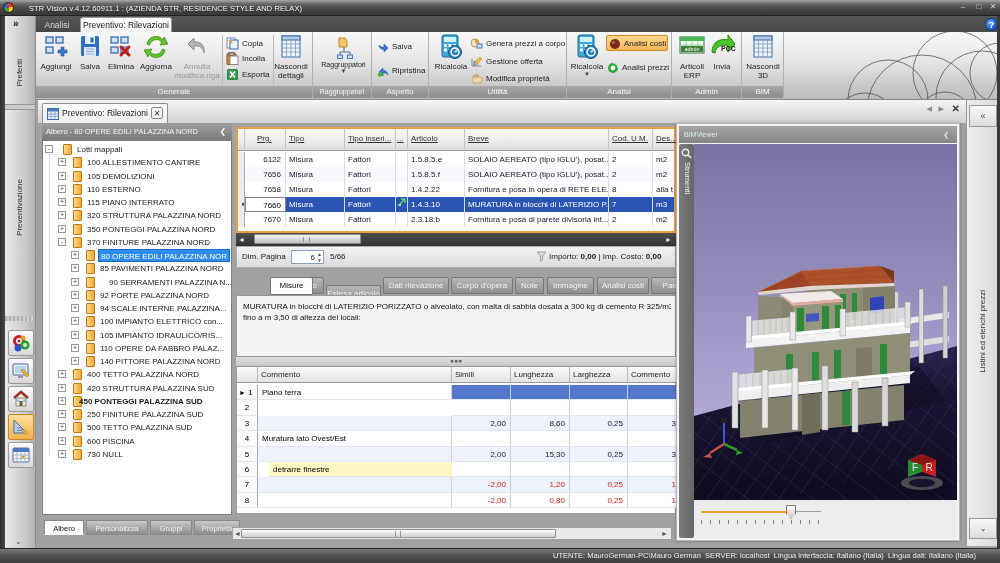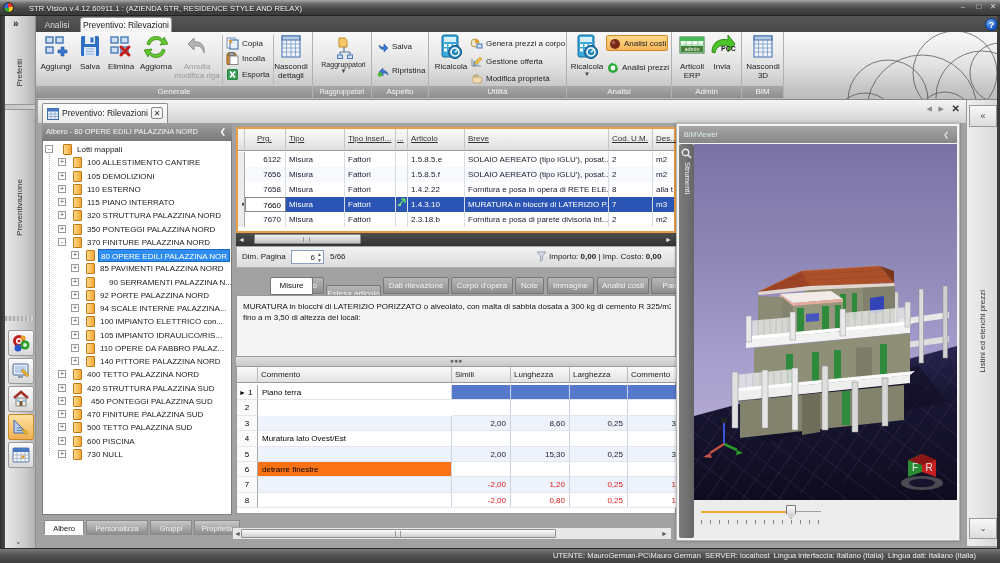--- a/index.html
+++ b/index.html
@@ -468,24 +468,24 @@
     <div class="tfold" style="left:43px;top:214.0px;"></div>
     <div class="titem" style="left:57px;top:213.0px;">140 PITTORE PALAZZINA NORD</div>
     <div class="texp" style="left:15px;top:228.2px;">+</div>
     <div class="tfold" style="left:30px;top:227.2px;"></div>
     <div class="titem" style="left:44px;top:226.2px;">400 TETTO PALAZZINA NORD</div>
     <div class="texp" style="left:15px;top:241.5px;">+</div>
     <div class="tfold" style="left:30px;top:240.5px;"></div>
     <div class="titem" style="left:44px;top:239.5px;">420 STRUTTURA PALAZZINA SUD</div>
     <div class="texp" style="left:15px;top:254.8px;">+</div>
     <div class="tfold" style="left:30px;top:253.8px;"></div>
-    <div class="titem" style="left:48px;top:252.8px;">450 PONTEGGI PALAZZINA SUD</div>
+    <div class="titem" style="left:36px;top:252.8px;font-weight:bold;">450 PONTEGGI PALAZZINA SUD</div>
     <div class="texp" style="left:15px;top:268.0px;">+</div>
     <div class="tfold" style="left:30px;top:267.0px;"></div>
-    <div class="titem" style="left:44px;top:266.0px;">470 FINITURE PALAZZINA SUD</div>
+    <div class="titem" style="left:44px;top:266.0px;">250 FINITURE PALAZZINA SUD</div>
     <div class="texp" style="left:15px;top:281.2px;">+</div>
     <div class="tfold" style="left:30px;top:280.2px;"></div>
     <div class="titem" style="left:44px;top:279.2px;">500 TETTO PALAZZINA SUD</div>
     <div class="texp" style="left:15px;top:294.5px;">+</div>
     <div class="tfold" style="left:30px;top:293.5px;"></div>
     <div class="titem" style="left:44px;top:292.5px;">600 PISCINA</div>
     <div class="texp" style="left:15px;top:307.8px;">+</div>
     <div class="tfold" style="left:30px;top:306.8px;"></div>
     <div class="titem" style="left:44px;top:305.8px;">730 NULL</div>
   </div>
@@ -640,21 +640,21 @@
     <div class="mrow" style="top:79.6px;">
       <div class="mc" style="left:0;width:21px;background:#fbfbfb;border-right:1px solid #aaa;text-align:center;padding:0;"><span style="margin-left:0px;">5</span></div>
       <div class="mc" style="left:21px;width:194px;background:#eef2fa;"></div>
       <div class="mc mnum" style="left:215px;width:59px;background:#eef2fa;color:#1a1a2e;">2,00</div>
       <div class="mc mnum" style="left:274px;width:59px;background:#eef2fa;color:#1a1a2e;">15,30</div>
       <div class="mc mnum" style="left:333px;width:58px;background:#eef2fa;color:#1a1a2e;">0,25</div>
       <div class="mc mnum" style="left:391px;width:64px;background:#eef2fa;color:#1a1a2e;">3,00</div>
     </div>
     <div class="mrow" style="top:95px;">
       <div class="mc" style="left:0;width:21px;background:#fbfbfb;border-right:1px solid #aaa;text-align:center;padding:0;"><span style="margin-left:0px;">6</span></div>
-      <div class="mc" style="left:21px;width:194px;background:#f97316;">detrarre finestre</div>
+      <div class="mc" style="left:32px;width:194px;background:#fef9c3;">detrarre finestre</div>
       <div class="mc mnum" style="left:215px;width:59px;background:#ffffff;color:#1a1a2e;"></div>
       <div class="mc mnum" style="left:274px;width:59px;background:#ffffff;color:#1a1a2e;"></div>
       <div class="mc mnum" style="left:333px;width:58px;background:#ffffff;color:#1a1a2e;"></div>
       <div class="mc mnum" style="left:391px;width:64px;background:#ffffff;color:#1a1a2e;"></div>
     </div>
     <div class="mrow" style="top:110.4px;">
       <div class="mc" style="left:0;width:21px;background:#fbfbfb;border-right:1px solid #aaa;text-align:center;padding:0;"><span style="margin-left:0px;">7</span></div>
       <div class="mc" style="left:21px;width:194px;background:#eef2fa;"></div>
       <div class="mc mnum" style="left:215px;width:59px;background:#eef2fa;color:#e01818;">-2,00</div>
       <div class="mc mnum" style="left:274px;width:59px;background:#eef2fa;color:#e01818;">1,20</div>

